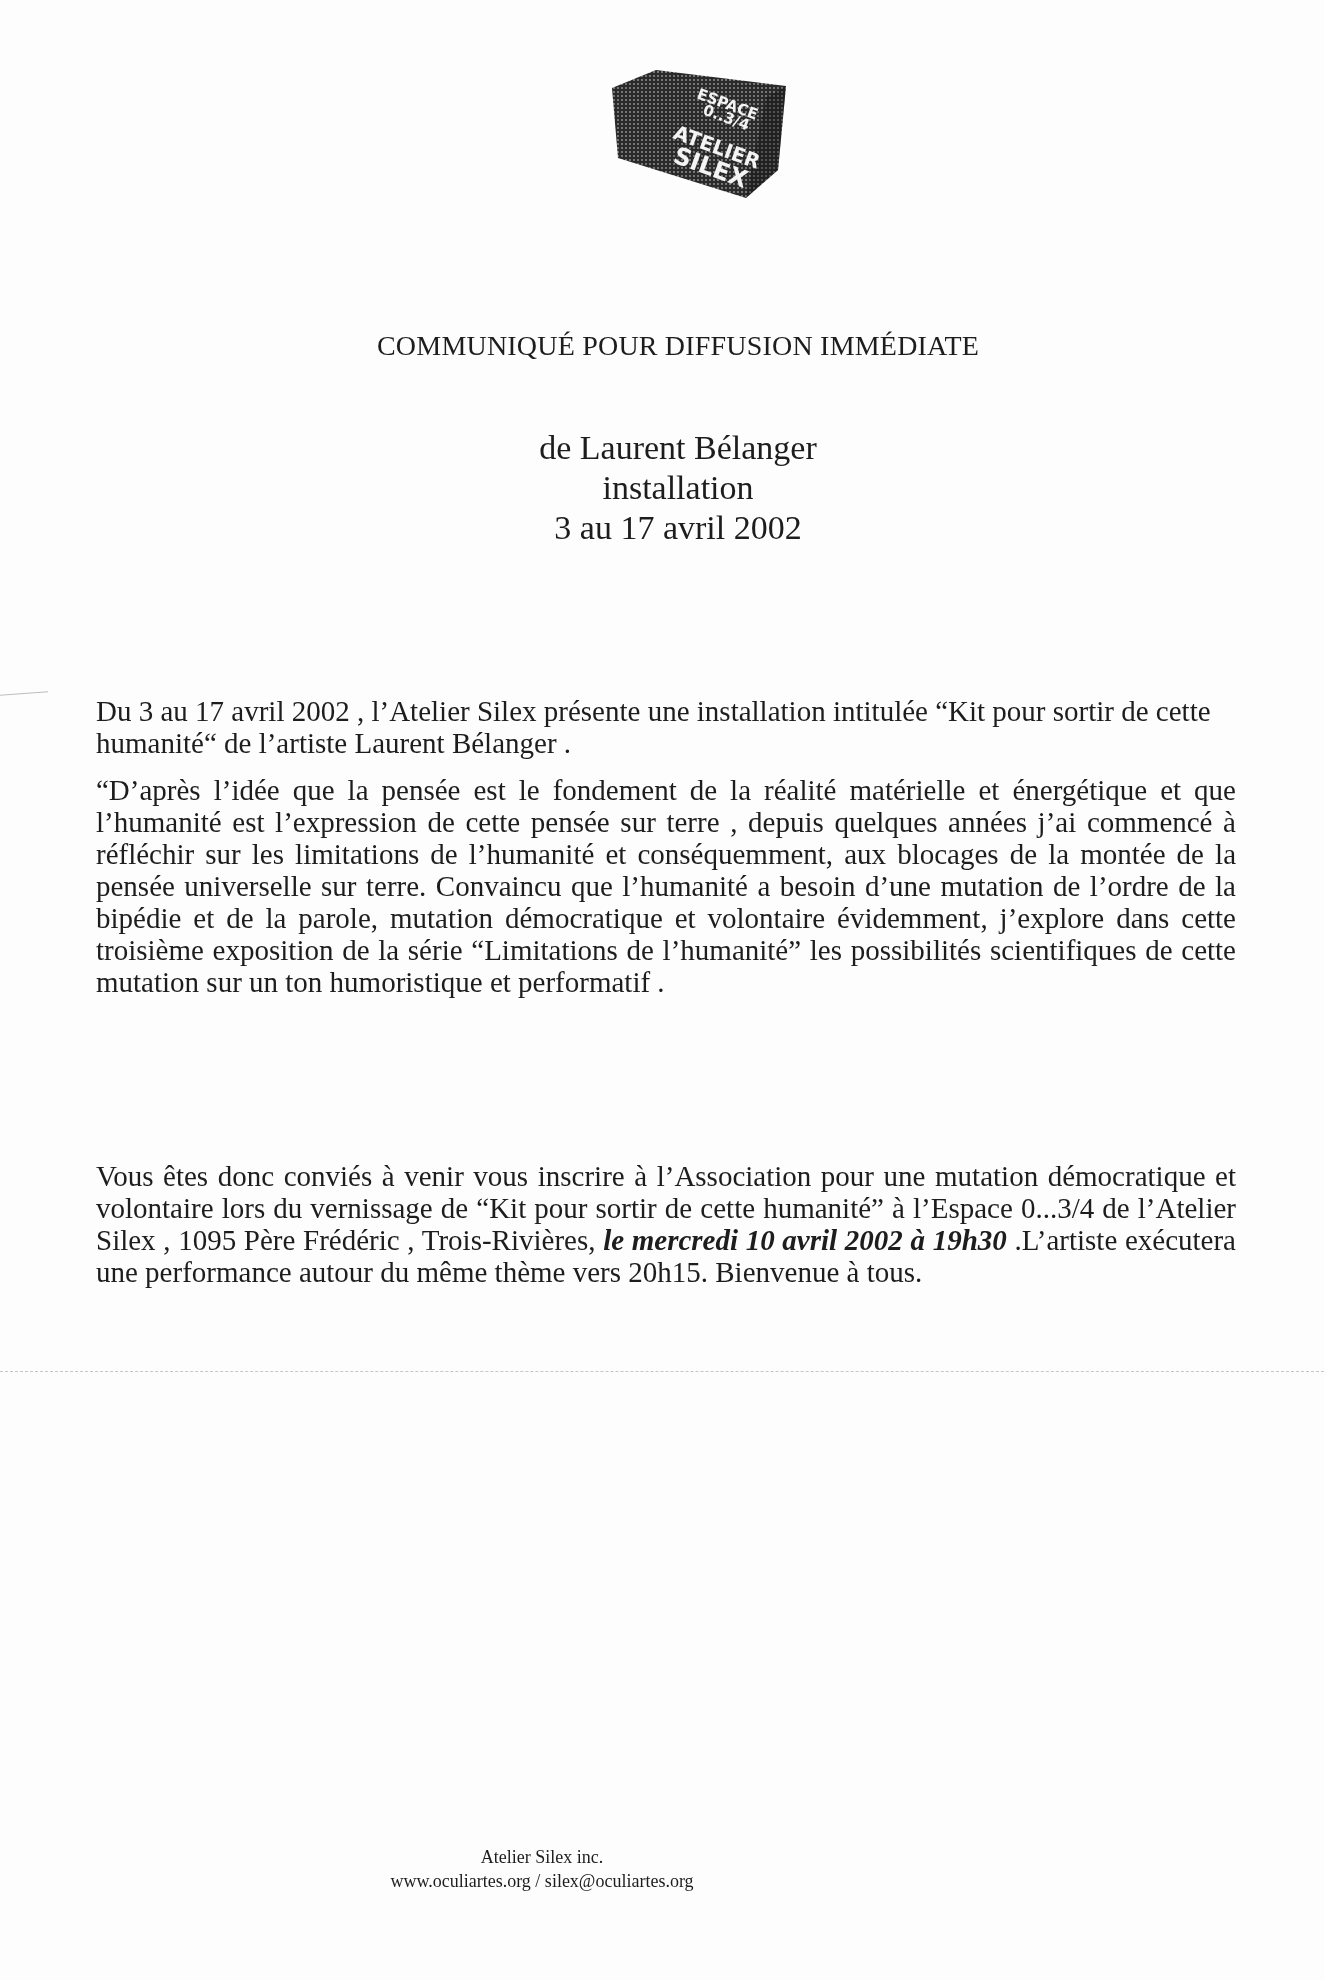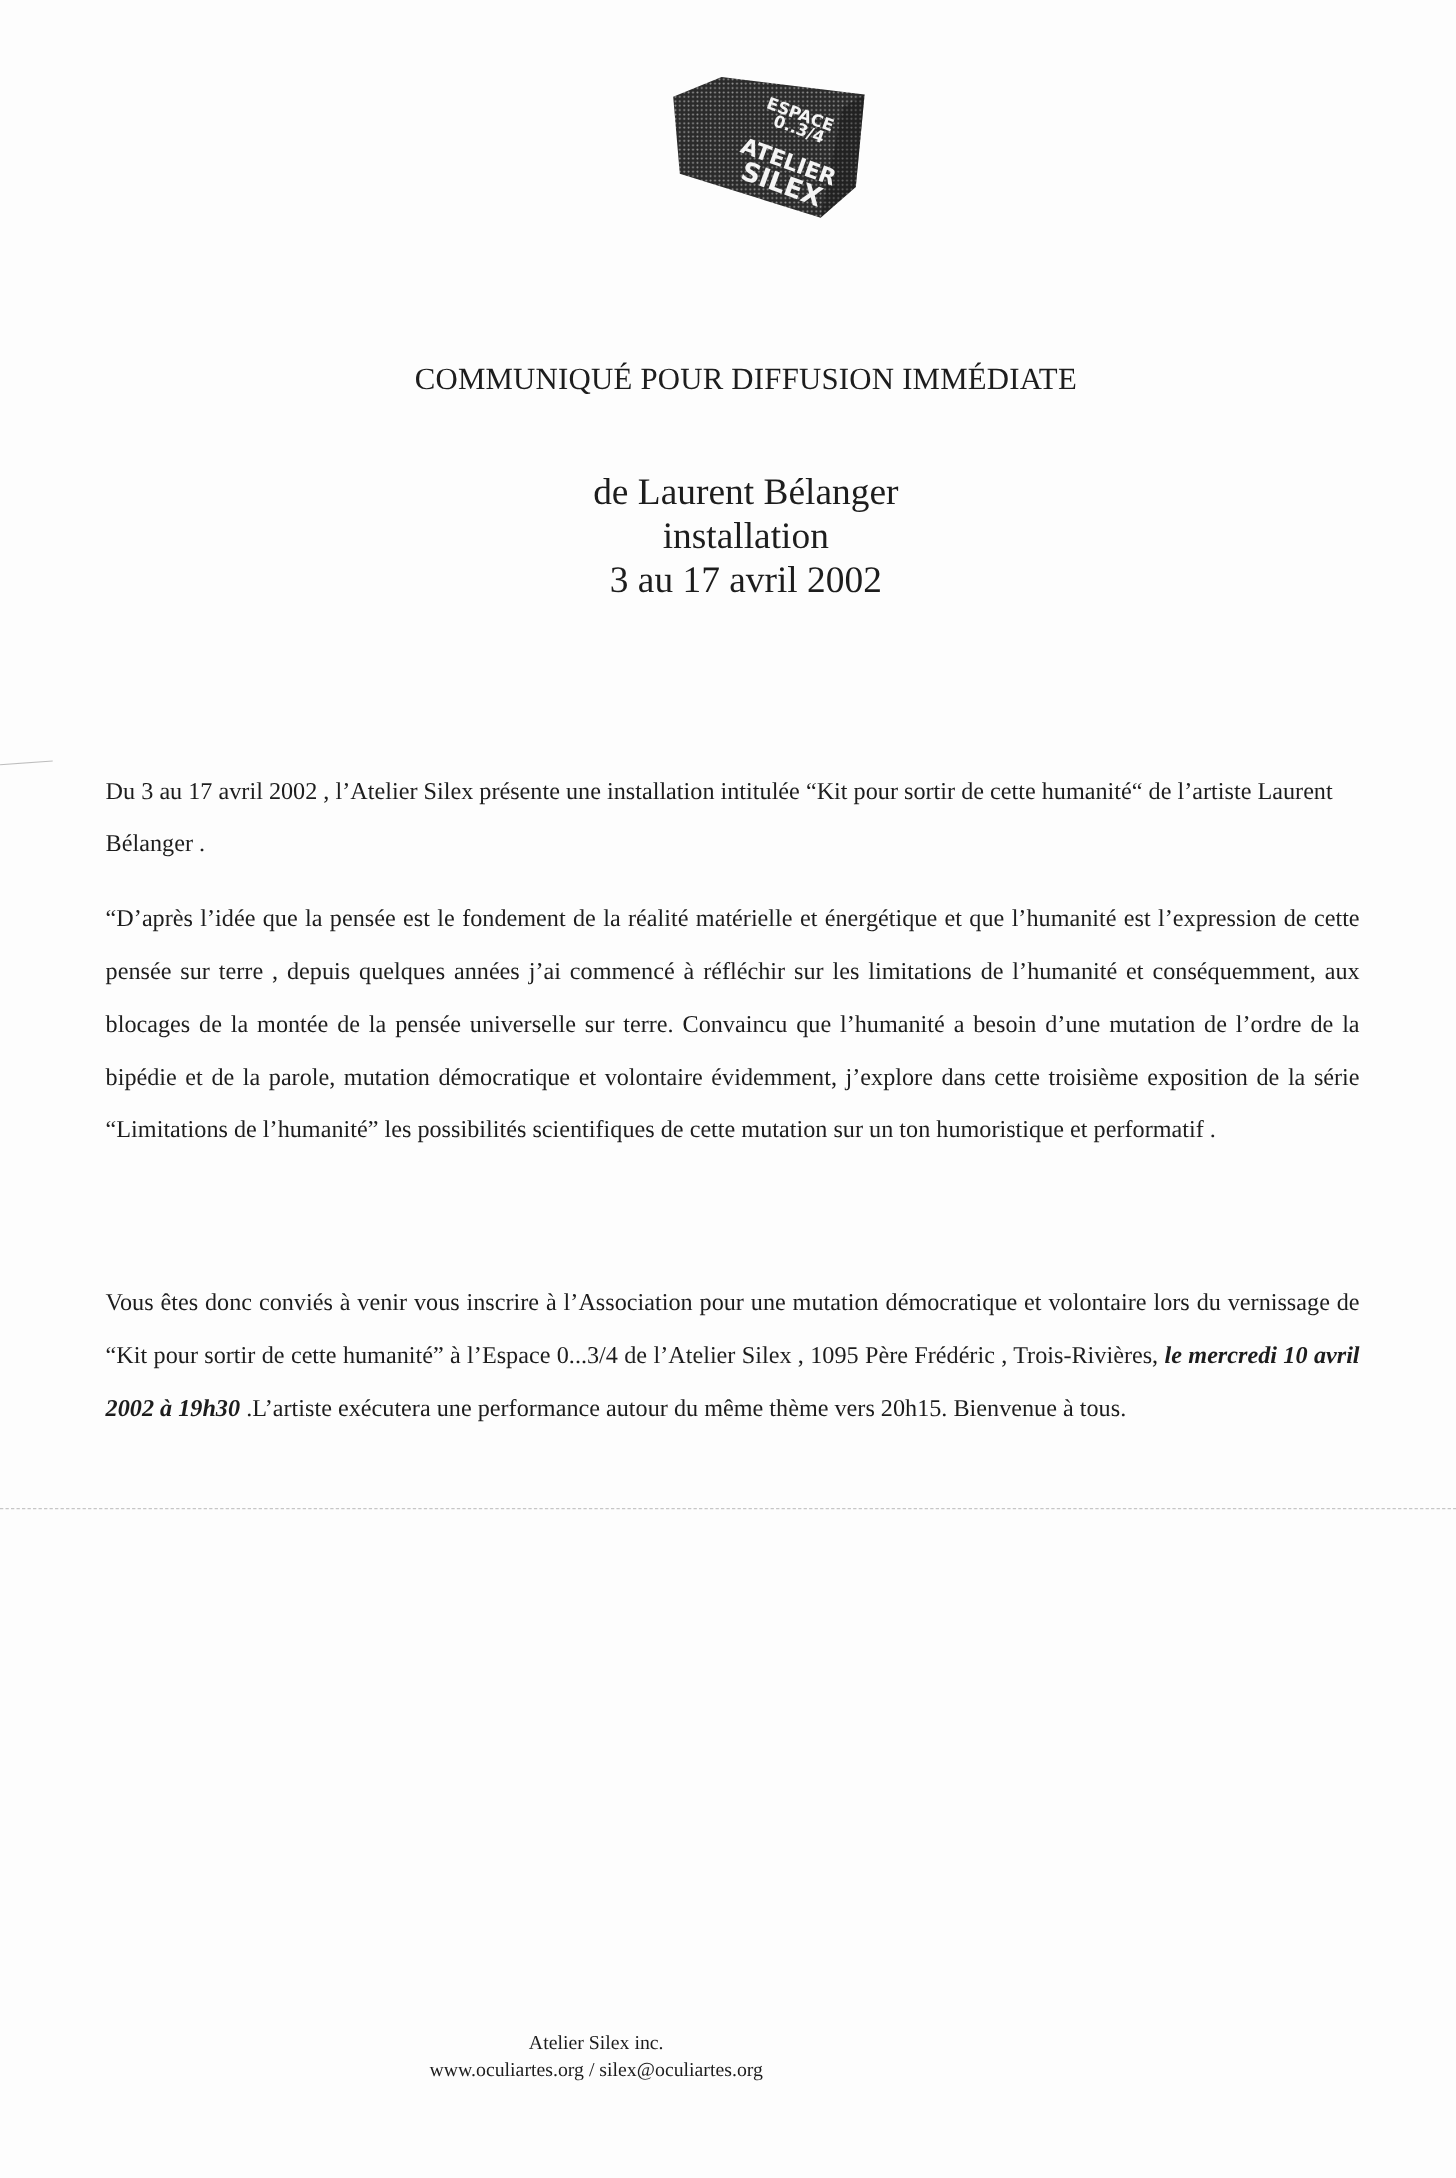--- a/index.html
+++ b/index.html
@@ -14,24 +14,24 @@
   }
   .heading {
     position: absolute; left: 16px; width: 1324px; text-align: center;
   }
   .h-communique { top: 330px; font-size: 28px; letter-spacing: 0.2px; }
   .title-block { top: 428px; line-height: 40px; font-size: 34px; }
   .title-block .title-italic { font-style: italic; font-weight: bold; display: block; }
   .title-block span.line { display: block; }
   .body-text {
     position: absolute; left: 96px; width: 1140px;
-    font-size: 22px; line-height: 48px;
+    font-size: 29px; line-height: 32px;
   }
   .p1 { top: 695px; }
-  .p2 { top: 811px; text-align: justify; text-align-last: left; }
+  .p2 { top: 774px; text-align: justify; text-align-last: left; }
   .p3 { top: 1160px; text-align: justify; text-align-last: left; }
   .p3 em { font-weight: bold; }
   .fold-mark {
     position: absolute; left: 0px; top: 693px; width: 48px; height: 1px;
     background: #bdbdbd; transform: rotate(-4deg);
   }
   .fold-line {
     position: absolute; left: 0; top: 1371px; width: 1324px; height: 0;
     border-top: 1px dashed #c6c6c6;
   }

